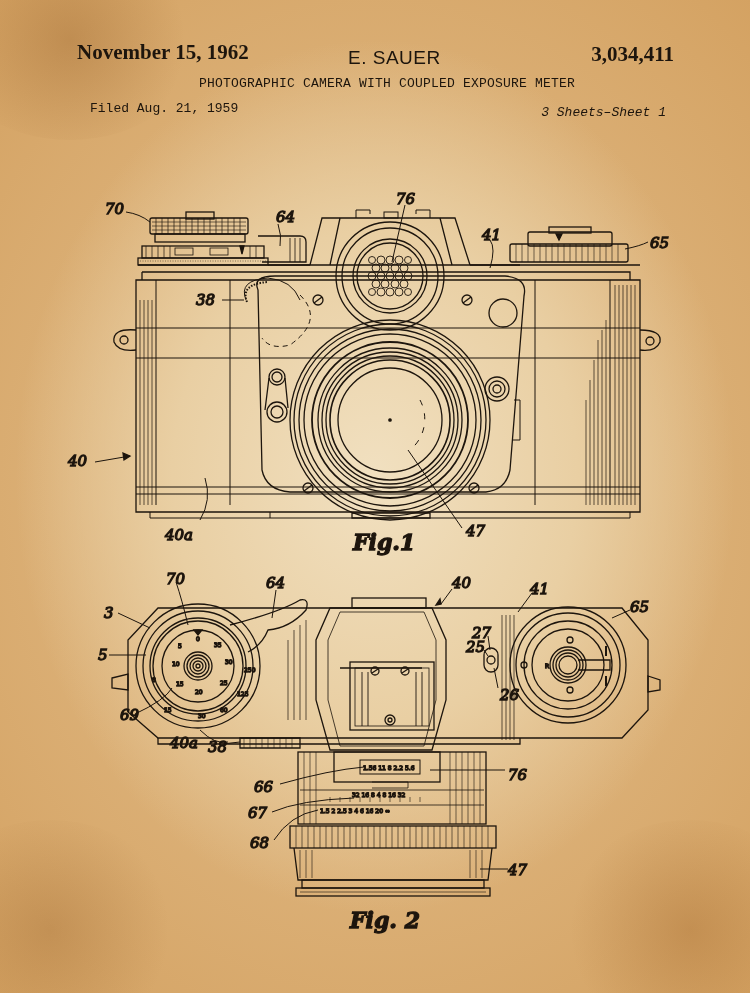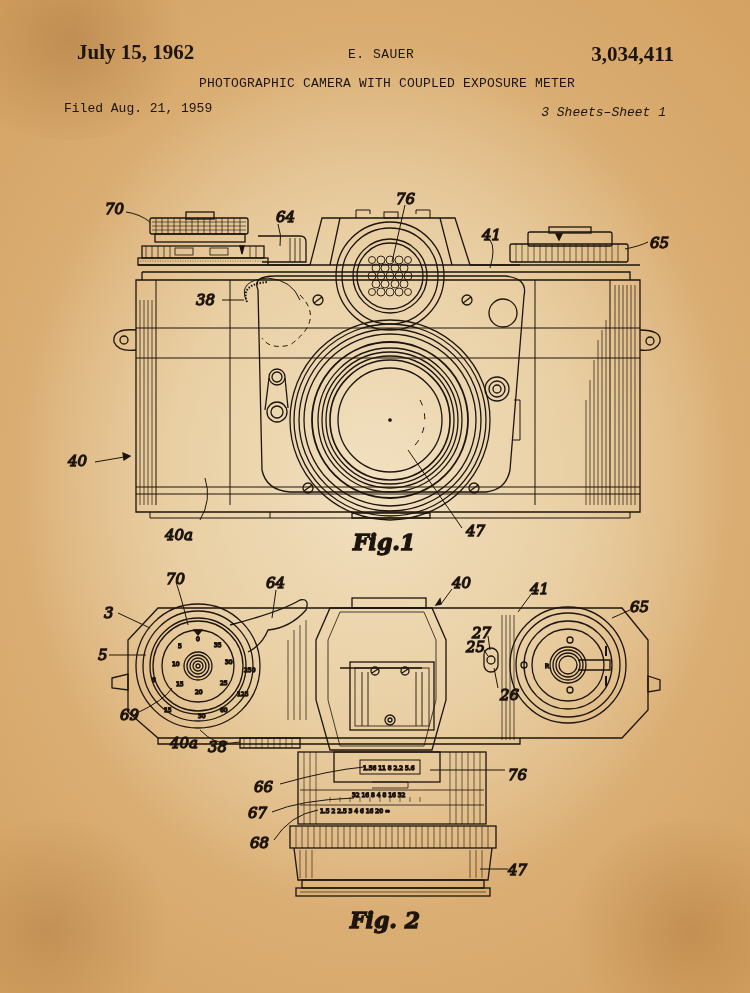--- a/index.html
+++ b/index.html
@@ -7,38 +7,38 @@
     width:750px; height:993px; overflow:hidden; position:relative;
     background:
       radial-gradient(ellipse 60% 55% at 50% 48%, #f1e0c0 0%, #e9cfa3 45%, rgba(214,166,104,0) 80%),
       radial-gradient(ellipse 120% 110% at 50% 50%, #e4c190 0%, #d29e5c 70%, #b47a3c 100%);
     font-family: "Liberation Sans", sans-serif;
     color:#1d150d;
   }
   .stain { position:absolute; border-radius:50%; pointer-events:none; }
   .hdr { position:absolute; white-space:nowrap; }
   .date { left:77px; top:40px; font-family:"Liberation Serif", serif; font-weight:bold; font-size:21px; }
-  .inventor { left:348px; top:47px; font-family:Liberation Mono, monospace; font-size:13px; letter-spacing:0.5px; }
+  .inventor { left:348px; top:47px; font-family:Liberation Sans, sans-serif; font-size:19px; letter-spacing:0.5px; }
   .patno { right:76px; top:42px; font-family:"Liberation Serif", serif; font-weight:bold; font-size:21px; }
   .title { left:199px; top:76px; font-family:"Liberation Mono", monospace; font-size:13px; letter-spacing:0.2px; }
-  .filed { left:64px; top:101px; font-family:"Liberation Mono", monospace; font-size:13px; }
+  .filed { left:90px; top:101px; font-family:"Liberation Mono", monospace; font-size:13px; }
   .sheets { right:84px; top:105px; font-family:"Liberation Mono", monospace; font-size:13px;font-style:italic; }
   svg.drawing { position:absolute; left:0; top:0; }
   .lbl { font-family:"DejaVu Serif", serif; font-style:italic; font-size:15px; fill:#1d150d; }
   .fig { font-family:"DejaVu Serif", serif; font-style:italic; font-weight:bold; font-size:22px; fill:#1d150d; }
   .tiny { font-family:"DejaVu Sans", sans-serif; font-size:6px; fill:#1d150d; }
 </style>
 </head>
 <body>
 
 <div class="stain" style="left:-60px;top:-60px;width:260px;height:200px;background:radial-gradient(circle,rgba(150,95,40,.35),rgba(150,95,40,0) 70%);"></div>
 <div class="stain" style="left:560px;top:820px;width:260px;height:220px;background:radial-gradient(circle,rgba(160,100,40,.35),rgba(160,100,40,0) 70%);"></div>
 <div class="stain" style="left:-80px;top:820px;width:260px;height:220px;background:radial-gradient(circle,rgba(150,95,40,.3),rgba(150,95,40,0) 70%);"></div>
 
-<div class="hdr date">July 15, 1962</div>
+<div class="hdr date">November 15, 1962</div>
 <div class="hdr inventor">E. SAUER</div>
 <div class="hdr patno">3,034,411</div>
 <div class="hdr title">PHOTOGRAPHIC CAMERA WITH COUPLED EXPOSURE METER</div>
 <div class="hdr filed">Filed Aug. 21, 1959</div>
 <div class="hdr sheets">3 Sheets–Sheet 1</div>
 
 <svg class="drawing" width="750" height="993" viewBox="0 0 750 993" fill="none" stroke="#1d150d" stroke-width="1.3">
 
   <g>
 

